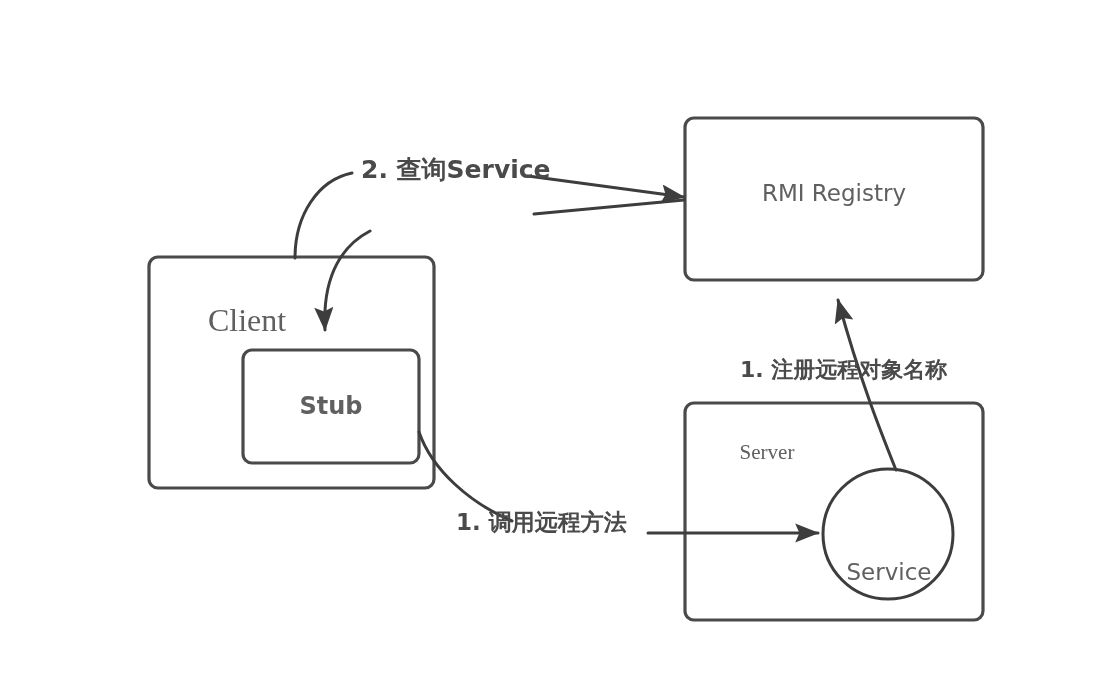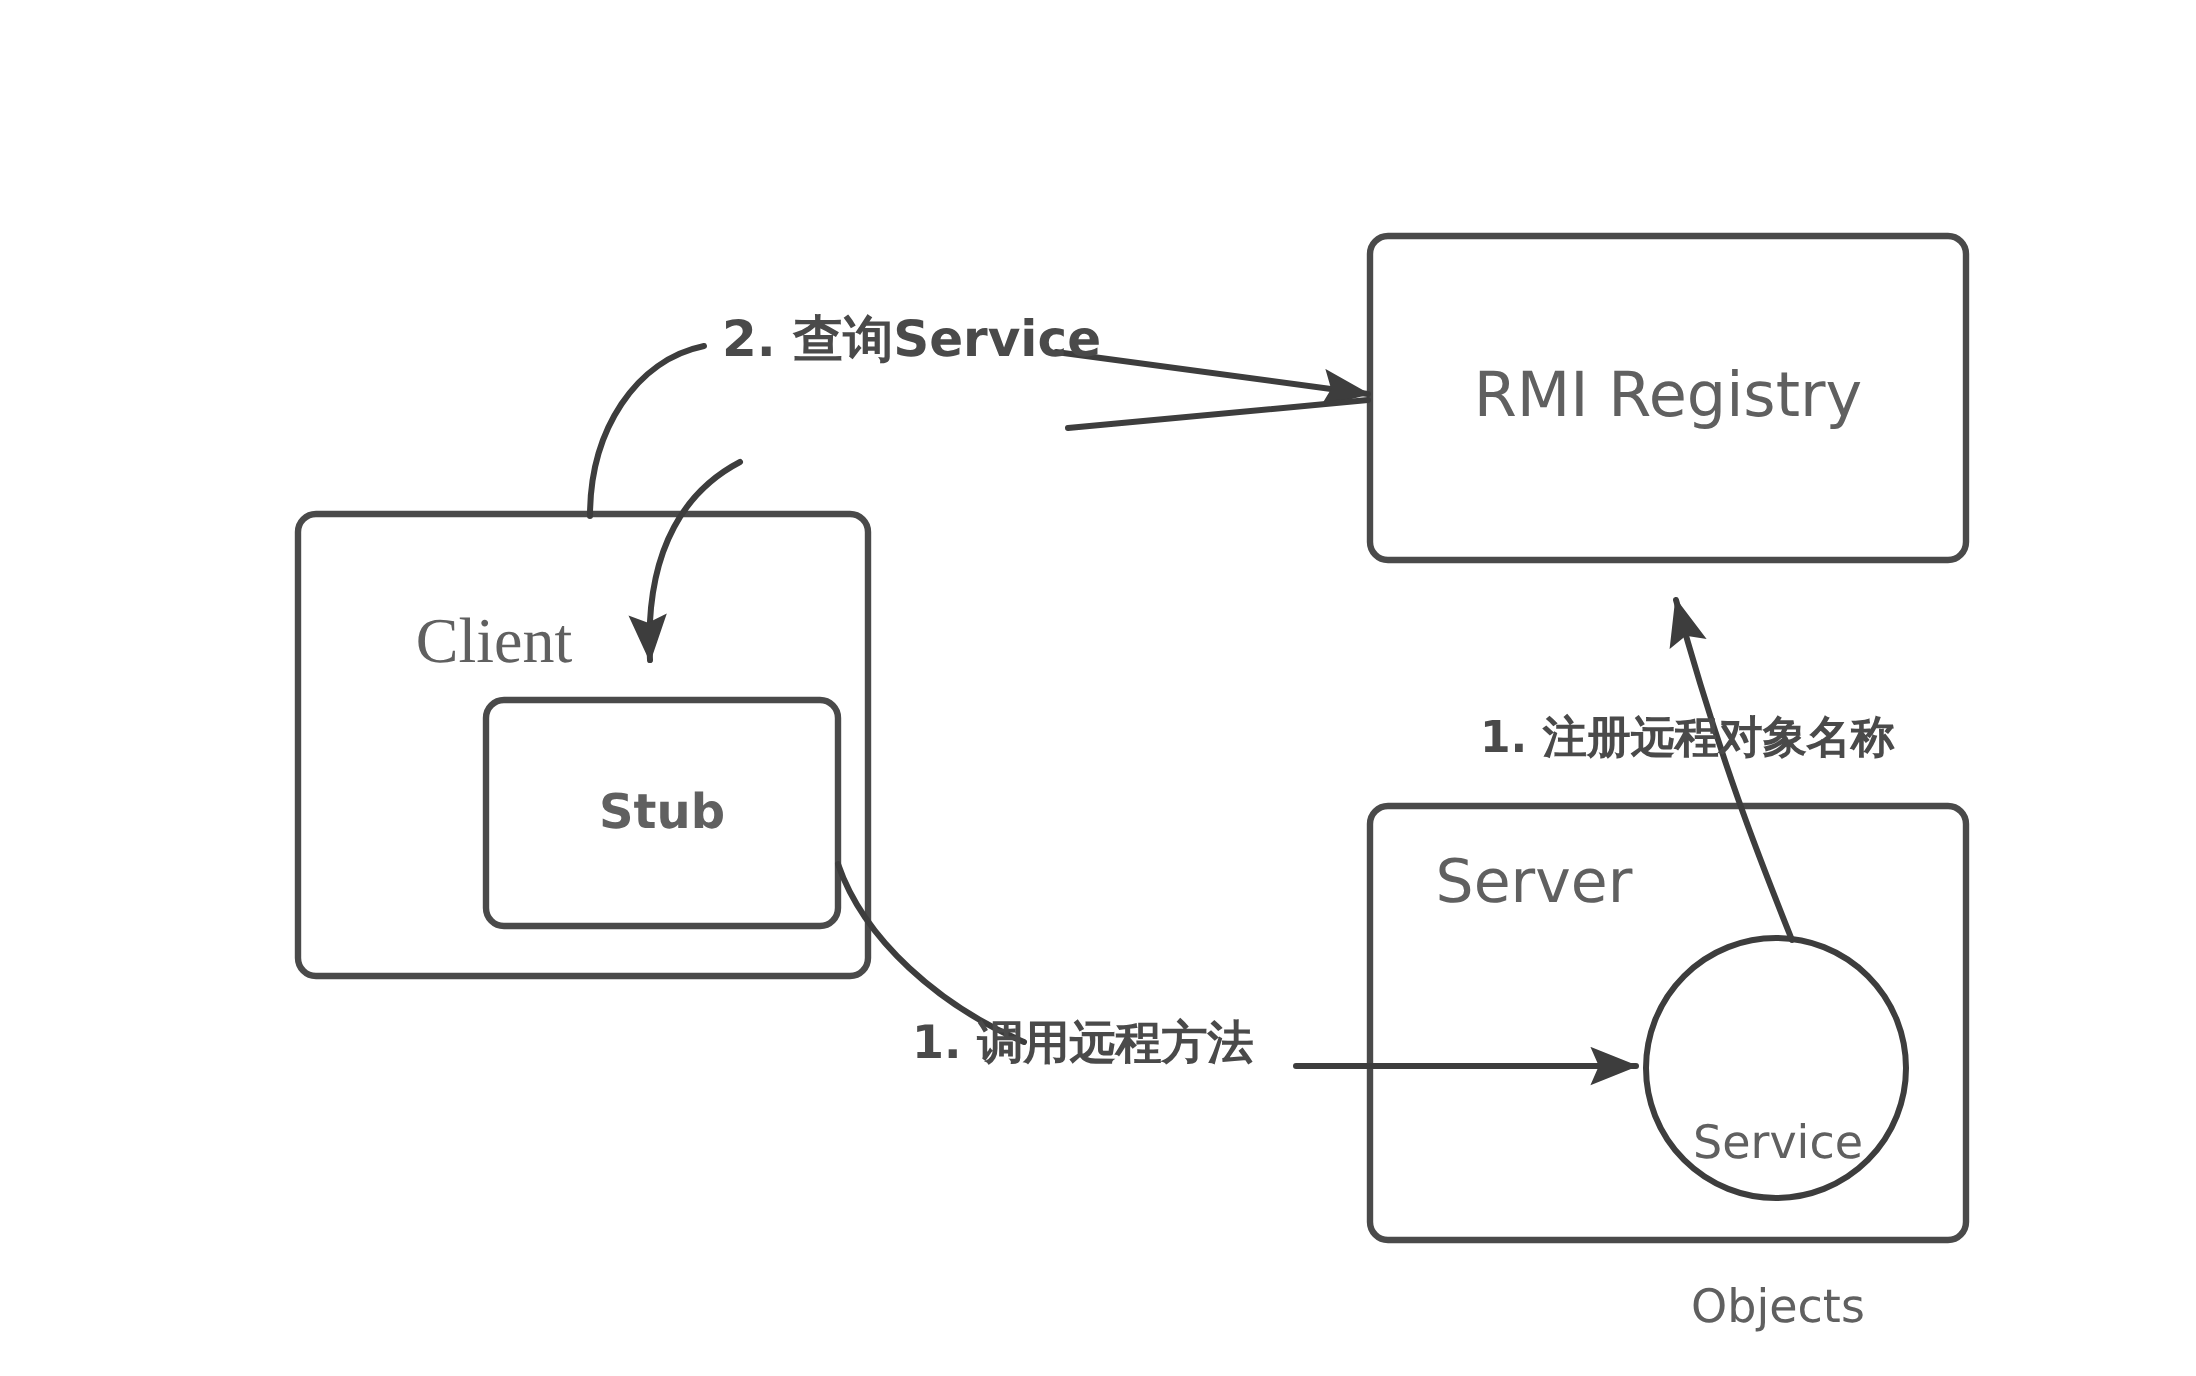--- a/index.html
+++ b/index.html
@@ -33,24 +33,24 @@
     pointer-events: none;
   }
   .edge-label {
     position: absolute;
     color: #4a4a4a;
     font-family: "DejaVu Sans", "Liberation Sans", sans-serif;
     font-weight: bold;
     white-space: nowrap;
     line-height: 1.1;
   }
-  .lbl-registry { left: 686px; top: 180px; width: 296px; font-size: 31px; }
+  .lbl-registry { left: 686px; top: 180px; width: 296px; font-size: 23px; }
   .lbl-client   { left: 162px; top: 302px; width: 170px; font-size: 32px; font-family: Liberation Serif, serif; }
   .lbl-stub     { left: 244px; top: 392px; width: 174px; font-size: 24px; font-weight: bold; }
-  .lbl-server   { left: 692px; top: 424px; width: 150px; font-size: 30px; }
+  .lbl-server   { left: 692px; top: 440px; width: 150px; font-size: 21px; font-family: Liberation Serif, serif; }
   .lbl-service  { left: 824px; top: 505px; width: 130px; font-size: 23px; }
 
   .lbl-e2 { left: 334px; top: 156px; font-size: 25px; margin-left: 27px; }
   .lbl-e3 { left: 375px; top: 200px; font-size: 25px; }
   .lbl-e1 { left: 740px; top: 358px; font-size: 22px; }
   .lbl-e4 { left: 456px; top: 510px; font-size: 23px; }
 </style>
 </head>
 <body>
 
@@ -88,21 +88,20 @@
   <div class="node-label lbl-registry">RMI Registry</div>
 
   <div class="node-label lbl-client">Client</div>
 
   <div class="node-label lbl-stub">Stub</div>
 
   <div class="node-label lbl-server">Server</div>
 
   <div class="node-label lbl-service">
     <div>Service</div>
-    <div>Objects</div>
   </div>
 
   <div class="edge-label lbl-e2">2. 查询Service</div>
 
 
   <div class="edge-label lbl-e1">1. 注册远程对象名称</div>
 
   <div class="edge-label lbl-e4">1. 调用远程方法</div>
 
 </div>

